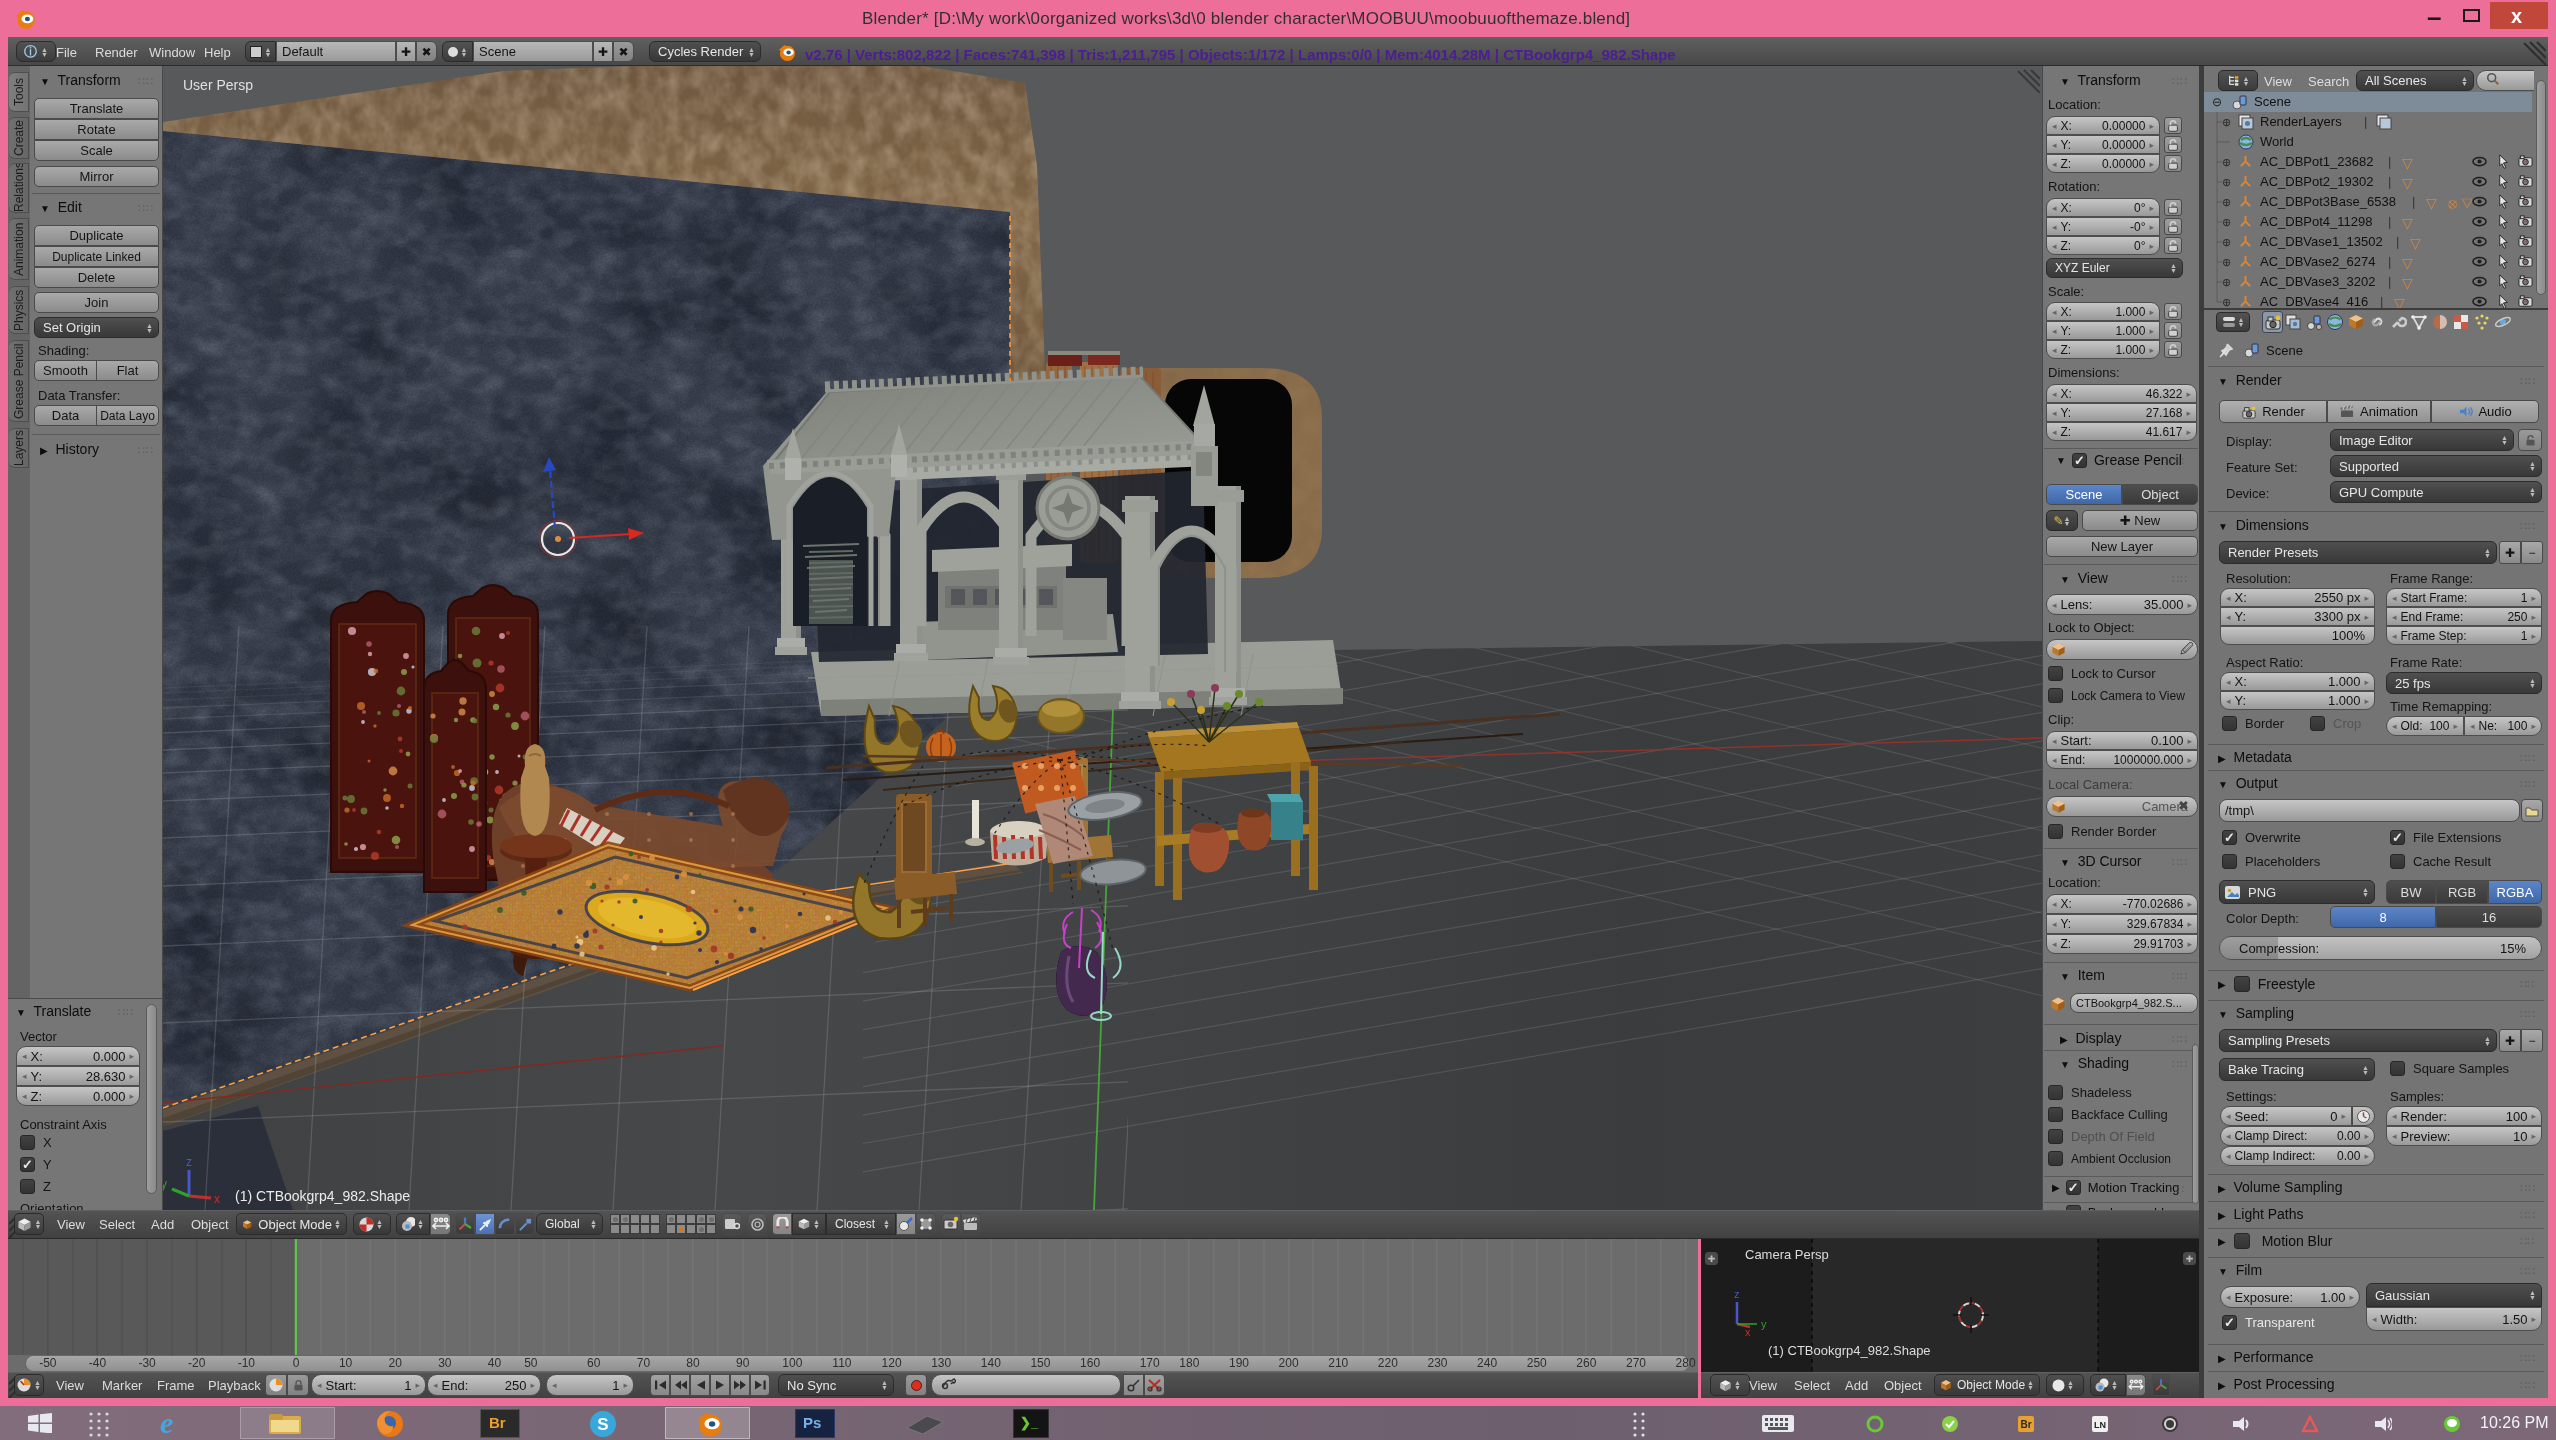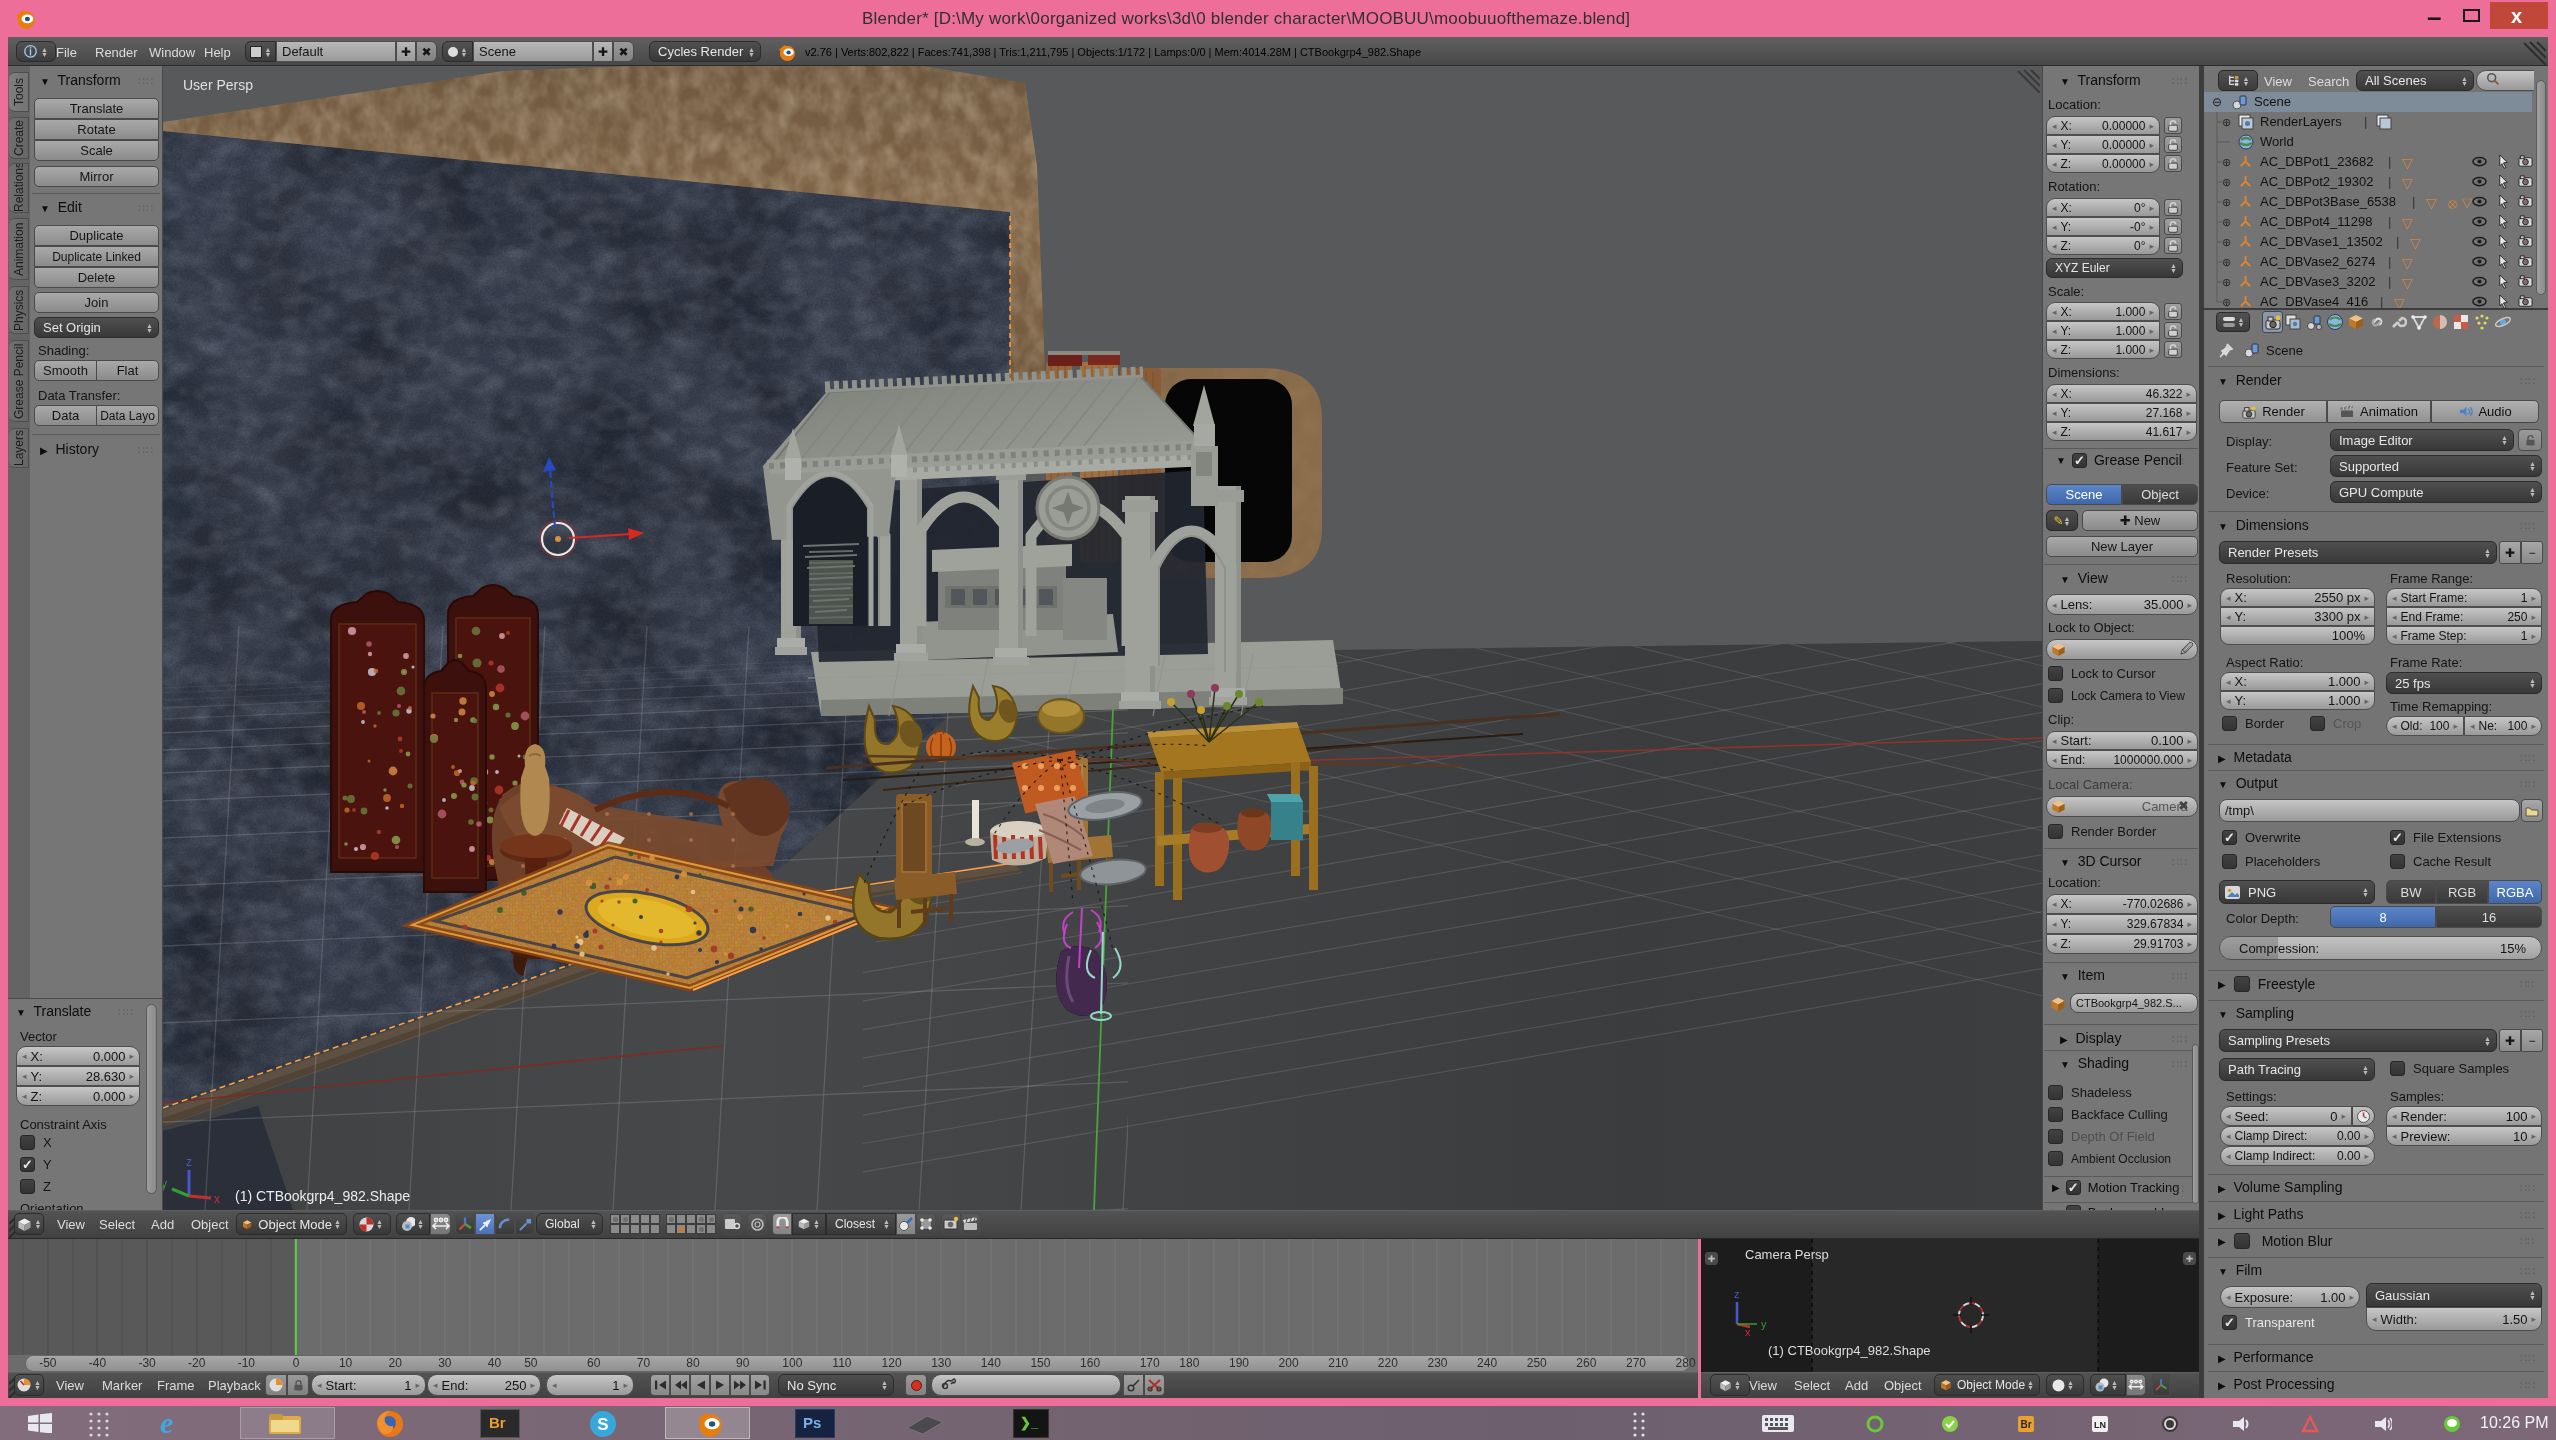--- a/index.html
+++ b/index.html
@@ -109,21 +109,21 @@
   </div>
 <div class="bt" style="left:593px;top:41px;width:20px;height:21px;border-radius:0;background:linear-gradient(#b8b8b8,#9a9a9a);color:#141414;font-size:12px;">✚</div>
 <div class="bt" style="left:613px;top:41px;width:21px;height:21px;border-radius:0 6px 6px 0;background:linear-gradient(#9a9a9a,#828282);color:#141414;font-size:12px;">✖</div>
 <div class="dd" style="left:649px;top:41px;width:112px;height:21px;border-radius:6px;font-size:13px;color:#e6e6e6">
     <span style="flex:1;text-align:left;padding-left:8px">Cycles Render</span>
     <span class="spin">▲<br>▼</span>
   </div>
 <svg style="position:absolute;left:777px;top:43px" width="19" height="19">
     <use href="#i-blender"></use>
   </svg>
-<div class="t " style="left:805px;top:46px;font-size:11px;color:#000000;">v2.76 | Verts:802,822 | Faces:741,398 | Tris:1,211,795 | Objects:1/172 | Lamps:0/0 | Mem:4014.28M | CTBookgrp4_982.Shape</div>
+<div class="t " style="left:805px;top:46px;font-size:15px;color:#4c1d95;font-weight:bold;">v2.76 | Verts:802,822 | Faces:741,398 | Tris:1,211,795 | Objects:1/172 | Lamps:0/0 | Mem:4014.28M | CTBookgrp4_982.Shape</div>
 <svg style="position:absolute;left:2522px;top:40px" width="24" height="25">
     <g stroke="#2e2e2e" stroke-width="2">
       <line x1="24" y1="25" x2="2" y2="3"></line>
       <line x1="24" y1="18" x2="8" y2="2"></line>
       <line x1="24" y1="11" x2="15" y2="2"></line>
     </g>
   </svg>
 <div class="" style="position:absolute;left:8px;top:66px;width:2194px;height:1144px;background:#767676"></div>
 <svg style="position:absolute;left:163px;top:66px" width="1879" height="1144" viewBox="0 0 1879 1144">
     <defs>
@@ -2078,21 +2078,21 @@
 <div style="position:absolute;left:2208px;top:1000px;width:336px;height:1px;background:#5a5a5a"></div>
 <div class="t" style="left:2218px;top:1005px;font-size:14px;color:#0d0d0d"><span style="font-size:10px">▼</span>&nbsp; Sampling</div>
 <div class="t dots" style="left:2520px;top:1008px">∷∷</div>
 <div class="dd" style="left:2219px;top:1029px;width:278px;height:23px;border-radius:6px;font-size:13px;color:#e6e6e6">
     <span style="flex:1;text-align:left;padding-left:8px">Sampling Presets</span>
     <span class="spin">▲<br>▼</span>
   </div>
 <div class="bt" style="left:2499px;top:1029px;width:22px;height:23px;border-radius:3px 0 0 3px;background:linear-gradient(#a8a8a8,#8a8a8a);color:#141414;font-size:12px;">✚</div>
 <div class="bt" style="left:2521px;top:1029px;width:22px;height:23px;border-radius:0 3px 3px 0;background:linear-gradient(#a8a8a8,#8a8a8a);color:#141414;font-size:12px;">−</div>
 <div class="dd" style="left:2219px;top:1058px;width:156px;height:23px;border-radius:6px;font-size:13px;color:#e6e6e6">
-    <span style="flex:1;text-align:left;padding-left:8px">Path Tracing</span>
+    <span style="flex:1;text-align:left;padding-left:8px">Bake Tracing</span>
     <span class="spin">▲<br>▼</span>
   </div>
 <div class="chkw" style="left:2390px;top:1061px">
     <span class="cb" style="width:15px;height:15px"></span>
     <span style="color:#141414;font-size:13px;margin-left:8px">Square Samples</span>
   </div>
 <div class="t " style="left:2226px;top:1090px;font-size:13px;color:#141414;">Settings:</div>
 <div class="t " style="left:2390px;top:1090px;font-size:13px;color:#141414;">Samples:</div>
 <div class="fld" style="left:2220px;top:1106px;width:132px;height:20px;border-radius:10px 0 0 10px;background:linear-gradient(#c6c6c6,#999);color:#141414;font-size:13px">
     <span class="ar">◂</span>

